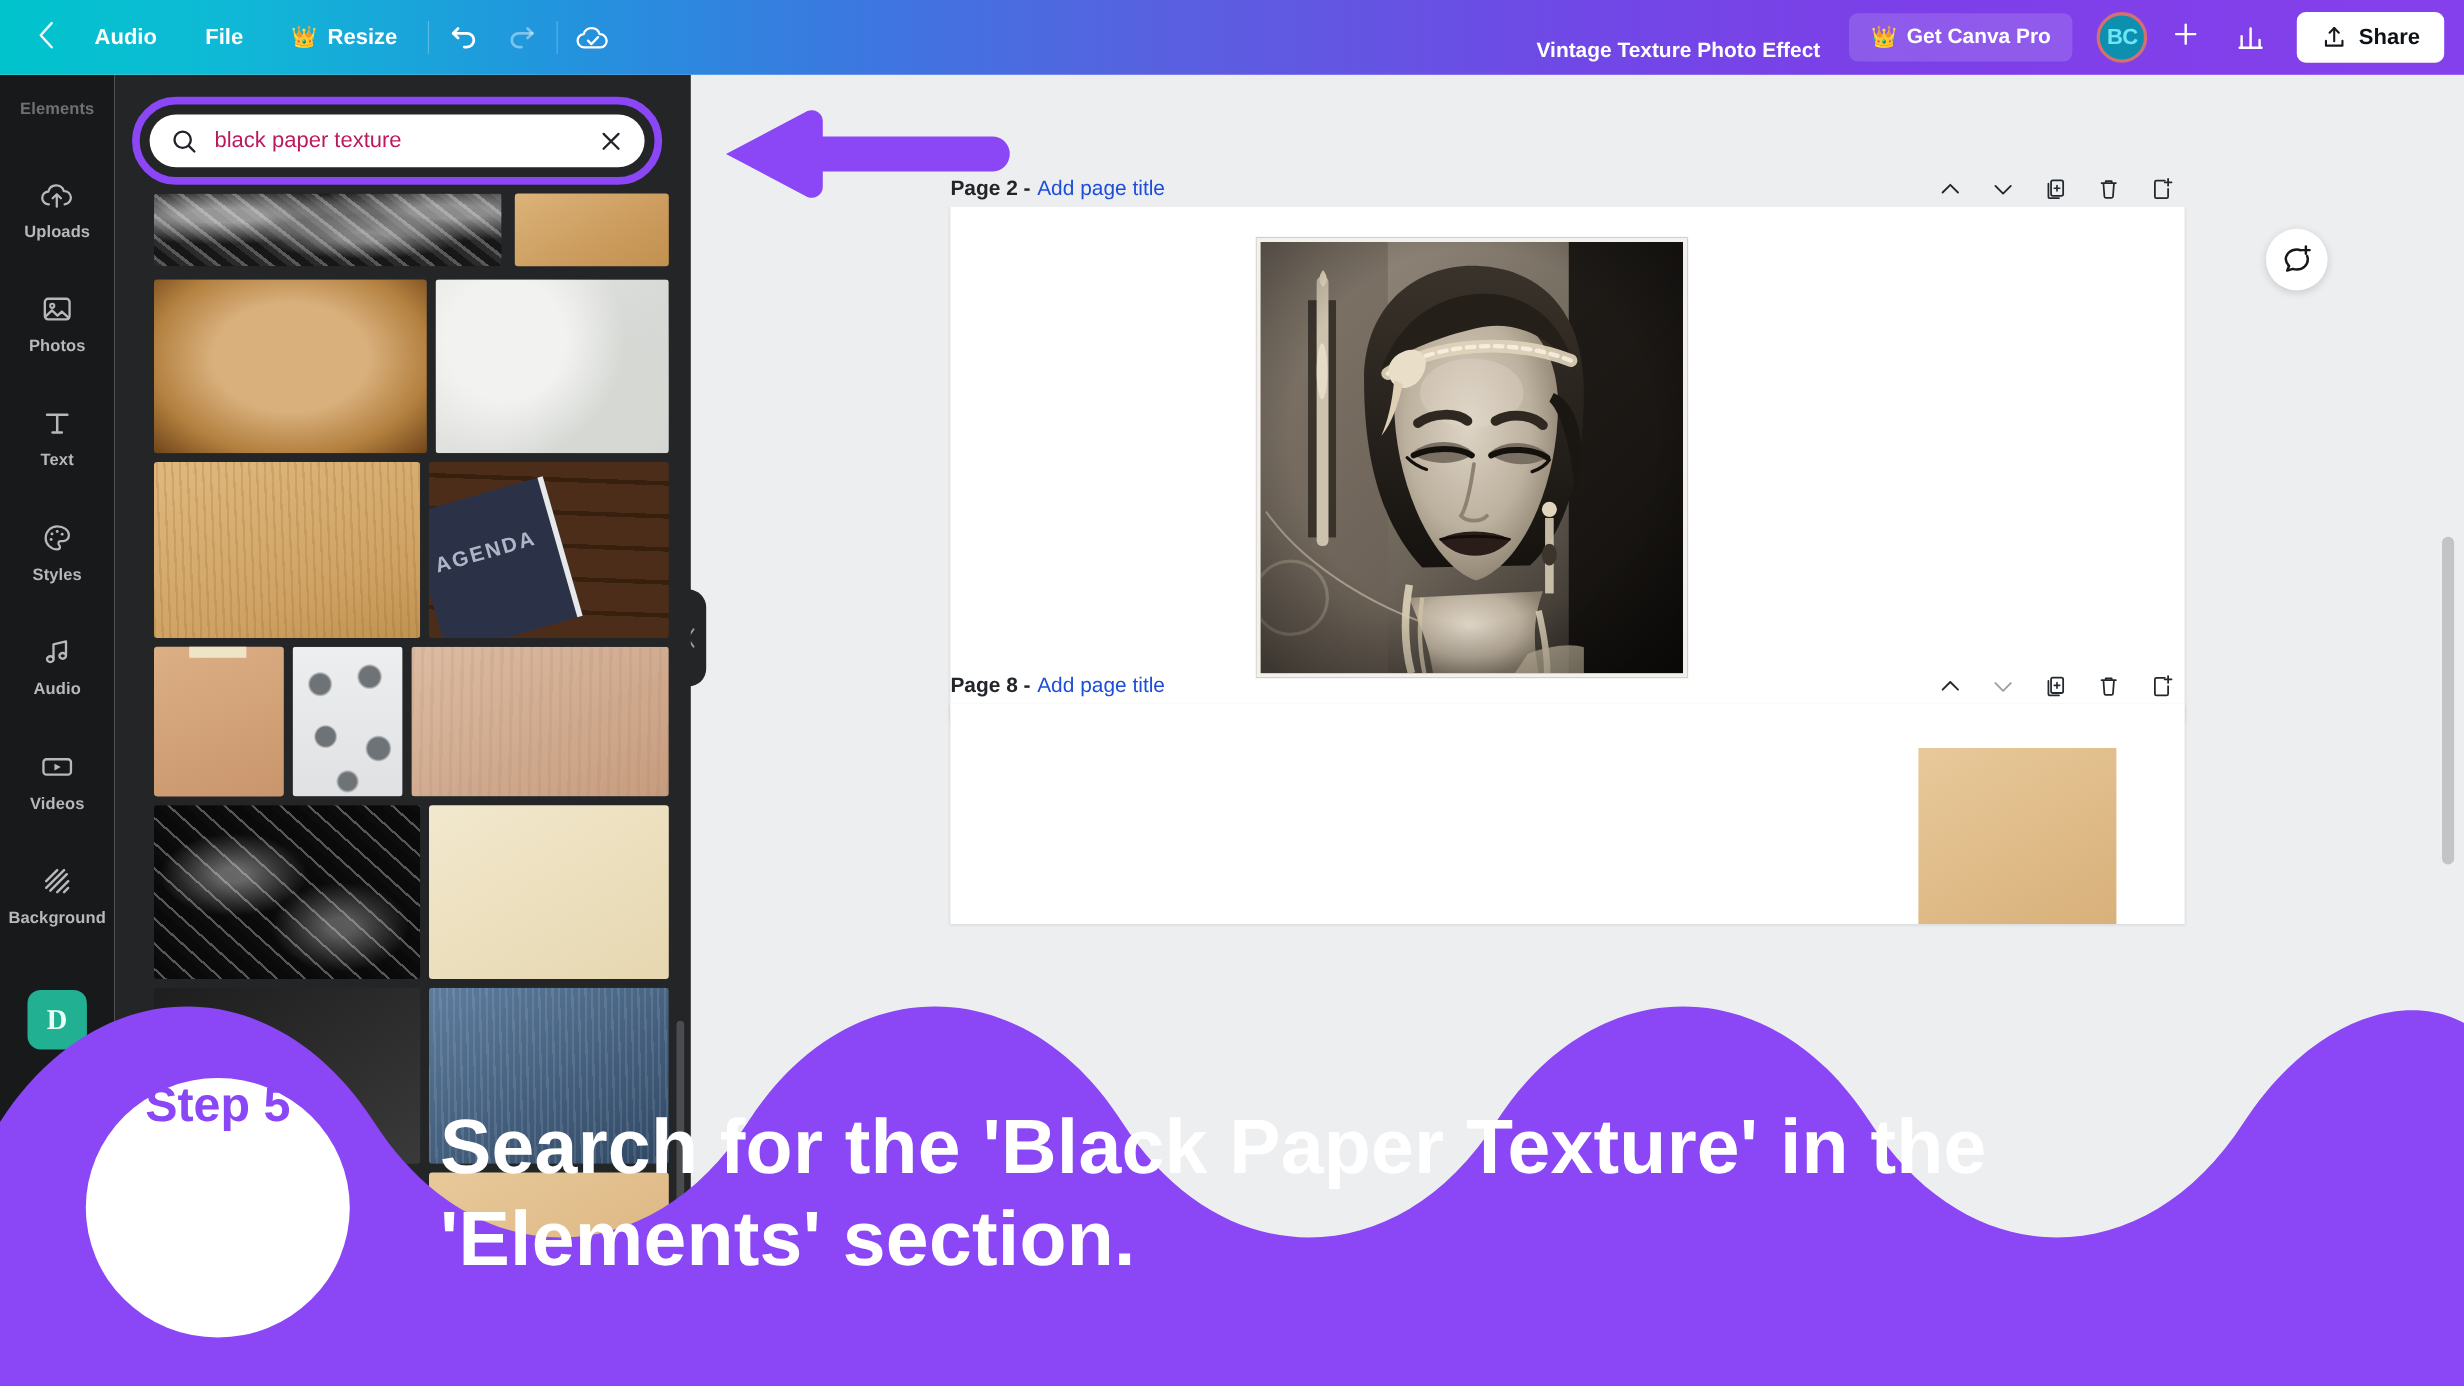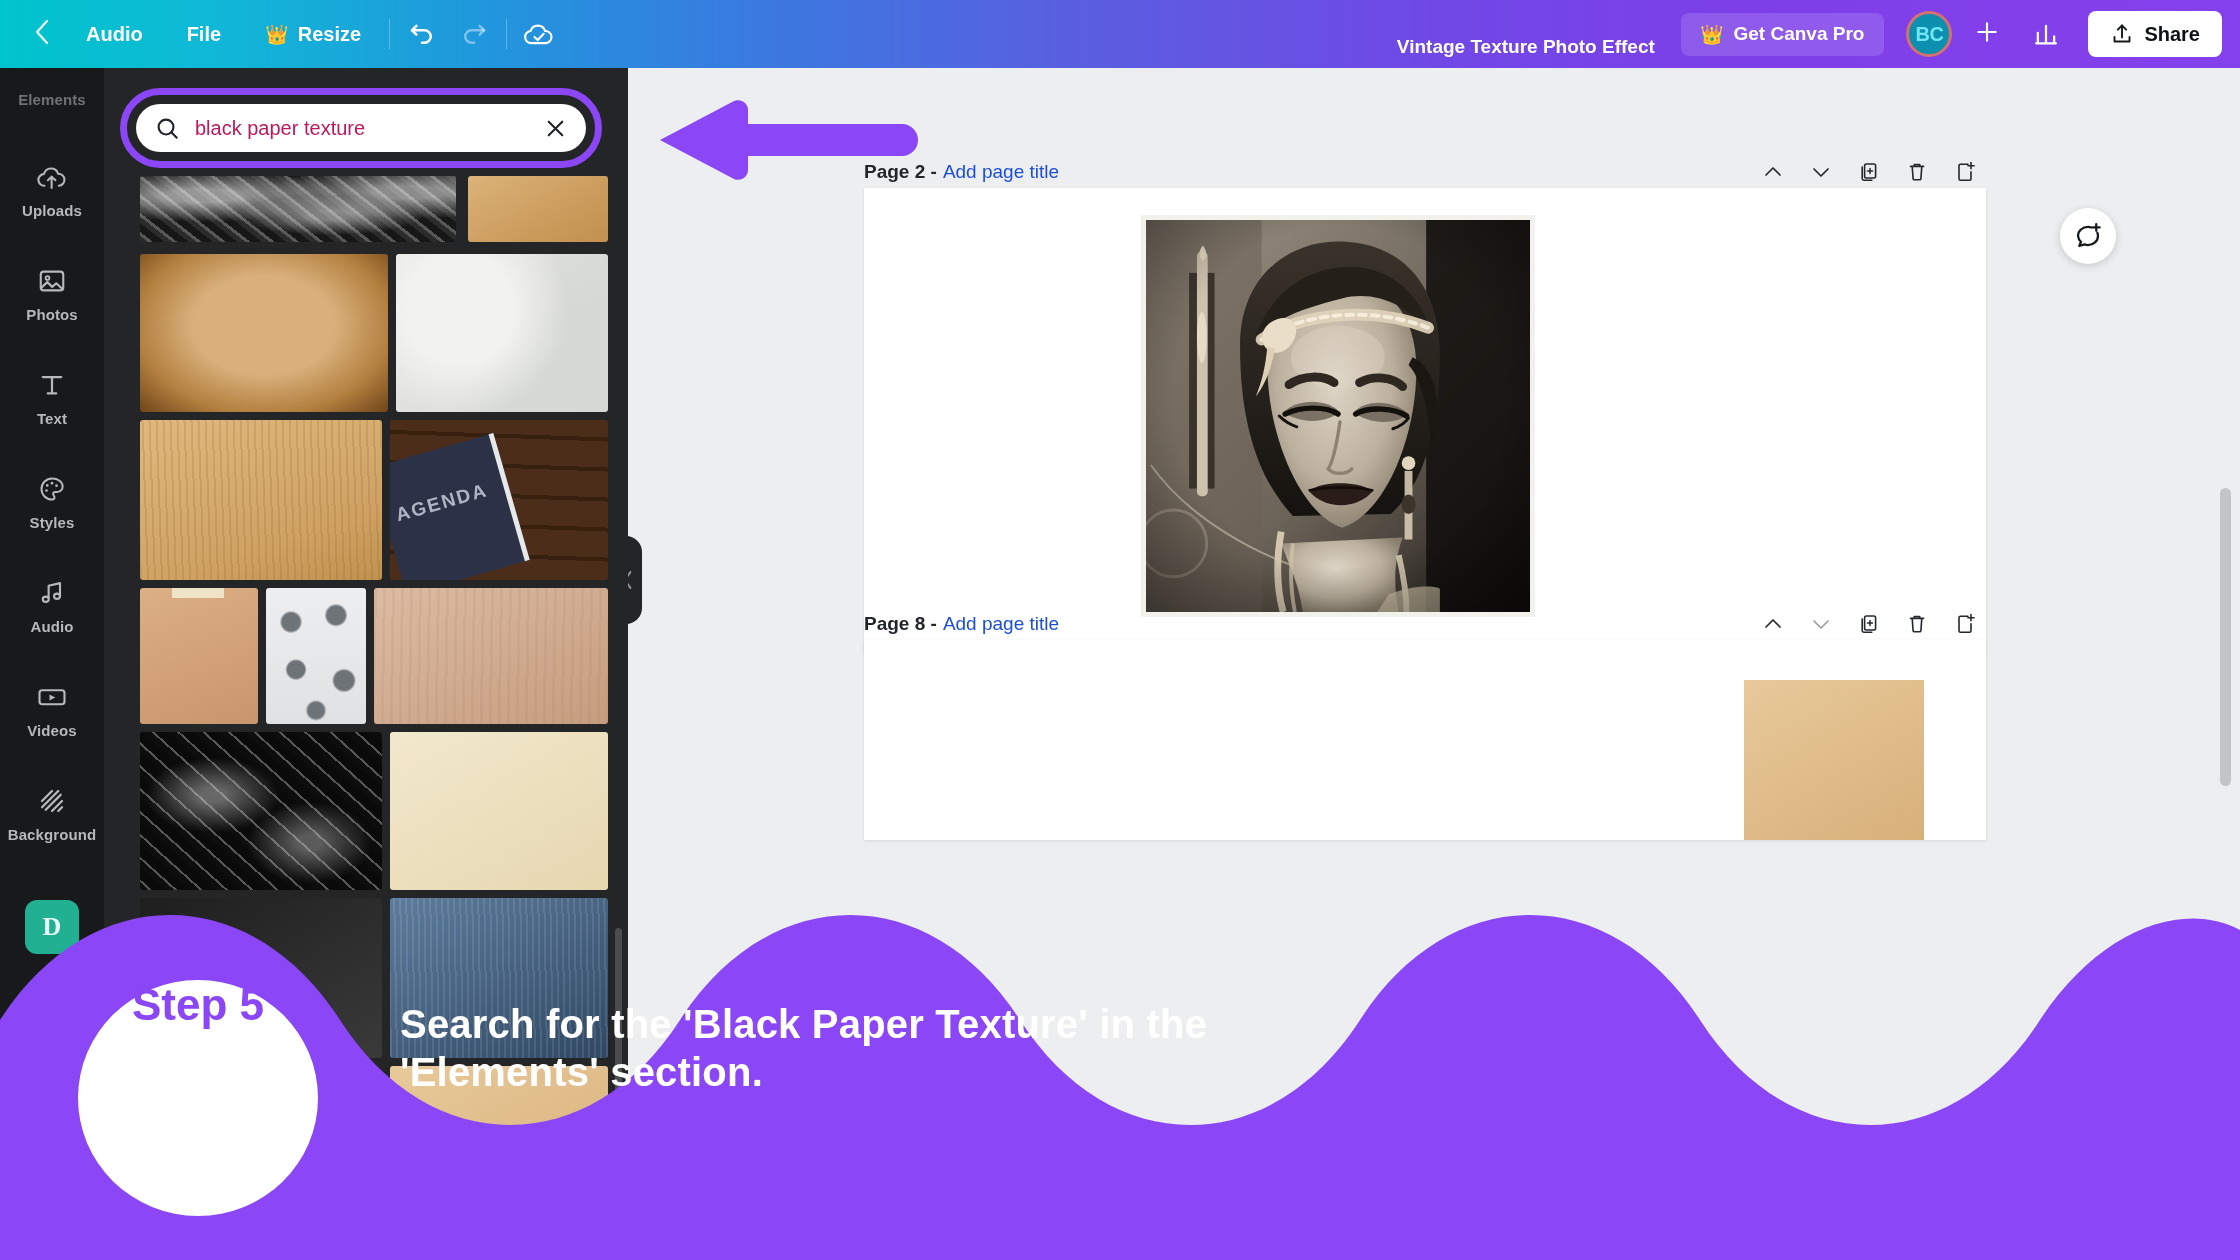--- a/index.html
+++ b/index.html
@@ -155,21 +155,21 @@
   .banner { position:absolute; left:0; bottom:0; width:2240px; height:370px; z-index:50; pointer-events:none; }
   .banner svg { display:block; }
   .step-circle {
     position:absolute; left:78px; top:980px; width:240px; height:236px;
     background:#fff; border-radius:50%;
     display:flex; align-items:flex-start; justify-content:center; z-index:52;
   }
   .step-circle span { color:#8b46f6; font-size:44px; font-weight:700; }
   .caption {
     position:absolute; left:400px; top:1000px; width:1600px; z-index:52;
-    color:#ffffff; font-size:40px; font-weight:700; line-height:1.20;
+    color:#ffffff; font-size:70px; font-weight:700; line-height:1.20;
     letter-spacing:.2px;
   }
 </style>
 </head>
 <body>
 <div id="root">
 
 <div class="topbar">
   <div class="tb-left">
     <div class="tb-back">

